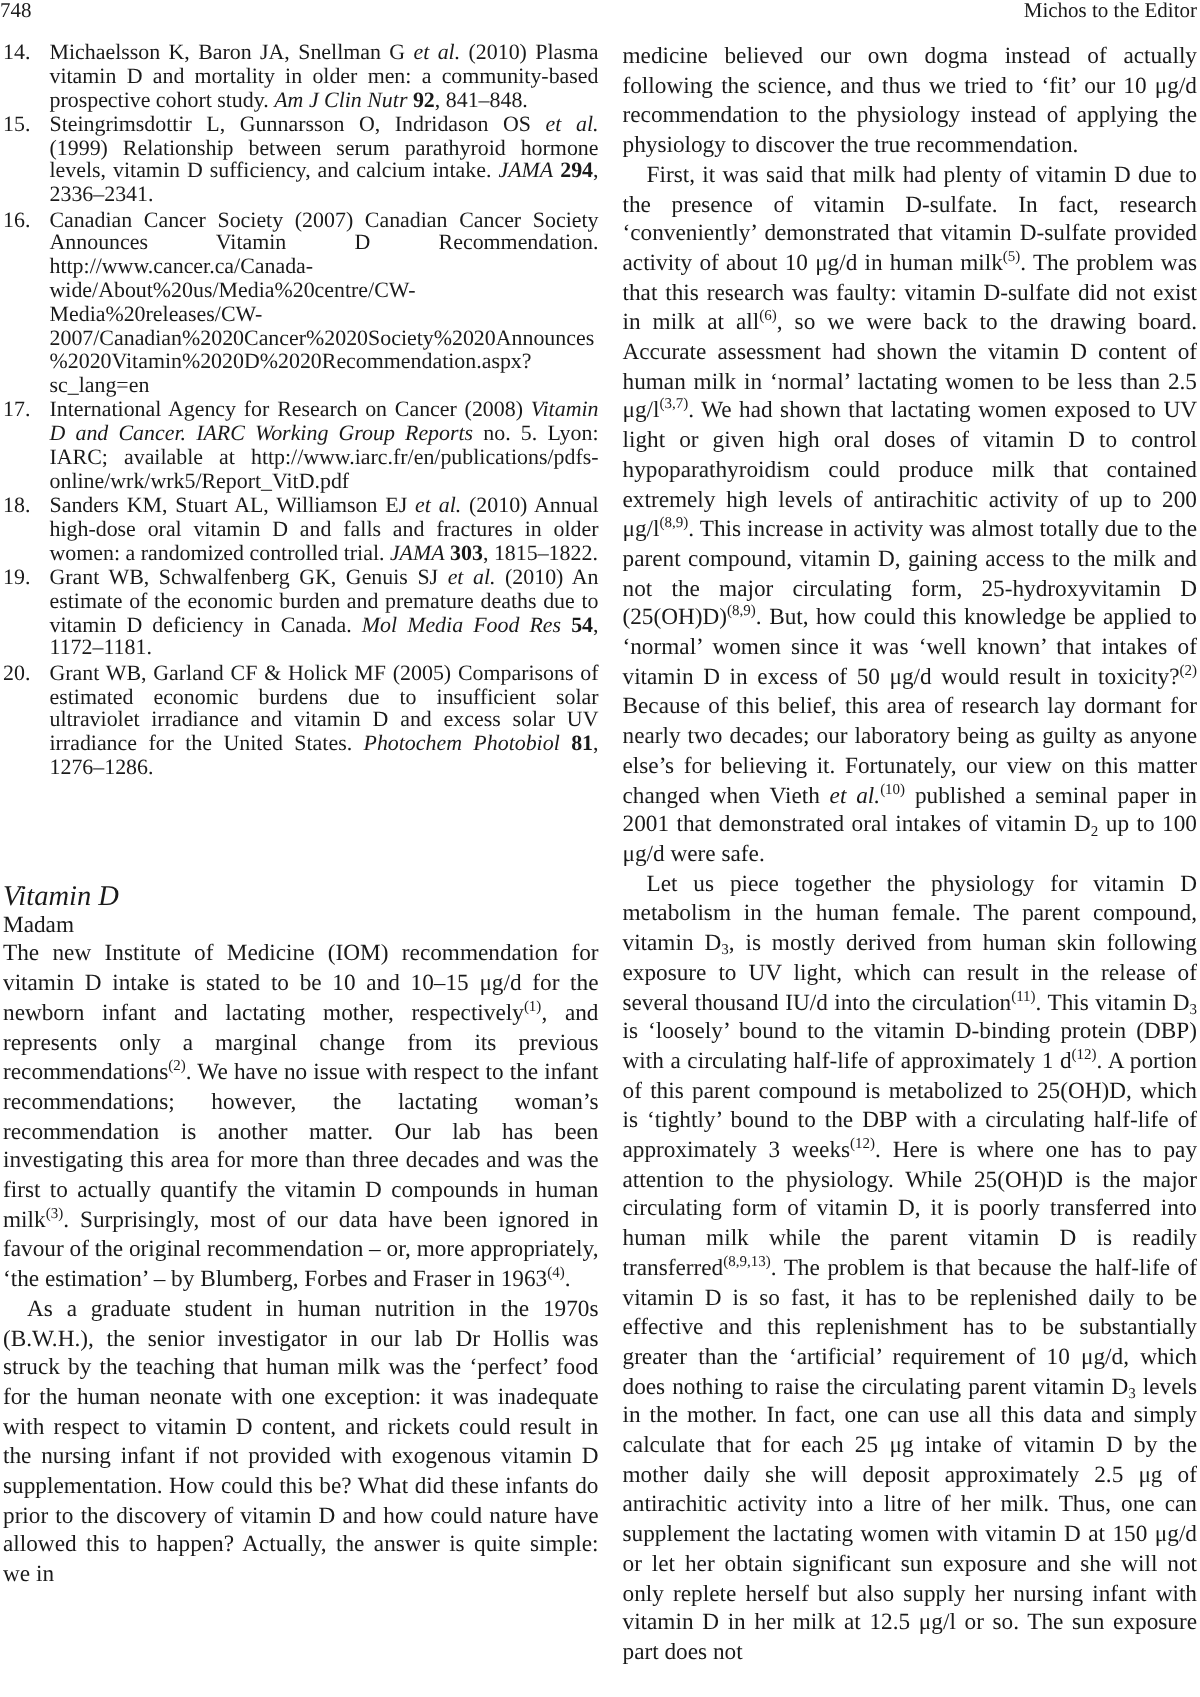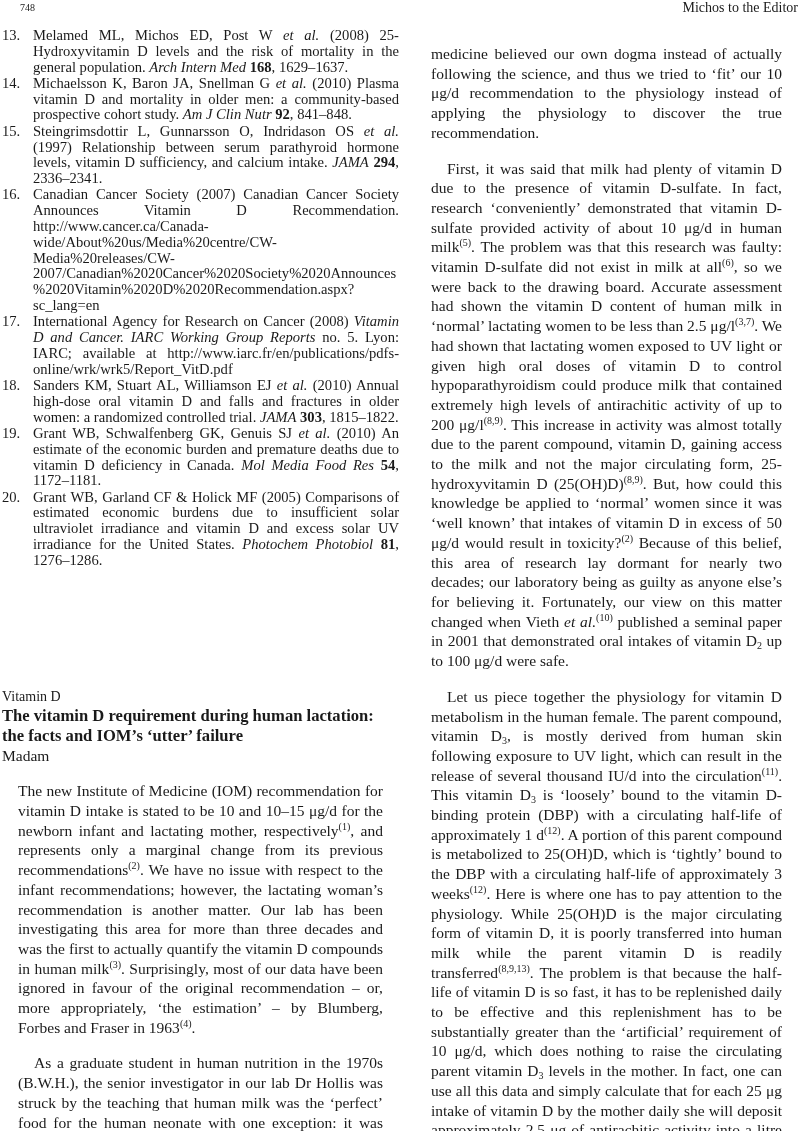--- a/index.html
+++ b/index.html
@@ -1,57 +1,55 @@
 <!DOCTYPE html>
 <html><head>
 <meta charset="utf-8">
 <style>
   html, body { margin: 0; padding: 0; background: #ffffff; }
   body {
     width: 800px; height: 1131px; position: relative; overflow: hidden;
     font-family: "Liberation Serif", "DejaVu Serif", serif;
     color: #1a1a1a;
   }
-  .header-left { position: absolute; left: 20px; top: 0px; font-size: 10px; line-height: 16px; }
+  .header-left { position: absolute; left: 0; top: 0px; font-size: 14px; line-height: 16px; }
   .header-right { position: absolute; right: 2px; top: 0px; font-size: 14px; line-height: 16px; }
   .col-left { position: absolute; left: 2px; top: 28px; width: 397px; }
   .col-right { position: absolute; left: 415px; top: 28px; width: 383px; }
   .refs { margin: 0; padding: 0; list-style: none; }
   .ref { position: relative; padding-left: 31px; font-size: 14.6px; line-height: 15.8px; text-align: justify; margin: 0 0 0.5px 0; word-break: break-word; }
   .ref-num { position: absolute; left: 0; top: 0; }
   .ref i { font-style: italic; }
   .ref b { font-weight: bold; }
-  .section-label { font-size: 14px; line-height: 18px; margin-top: 119px; }
+  .section-label { font-style: italic; font-size: 19px; line-height: 18px; margin-top: 68px; }
   .title { font-weight: bold; font-size: 16.6px; line-height: 20px; margin: 0; }
   .salutation { font-size: 15.5px; line-height: 19.7px; }
-  .para { font-size: 15.5px; line-height: 19.7px; text-align: justify; margin: 16px; }
+  .para { font-size: 15.5px; line-height: 19.7px; text-align: justify; margin: 0; }
   .indent { text-indent: 16px; }
   sup { font-size: 10px; line-height: 0; vertical-align: 6px; }
   sub { font-size: 10px; line-height: 0; vertical-align: -3px; }
 </style>
 </head>
 <body>
 
 <div class="header-left">748</div>
 <div class="header-right">Michos to the Editor</div>
 
 <div class="col-left">
   <ol class="refs">
-    <li class="ref"><span class="ref-num">13.</span><span>Melamed ML, Michos ED, Post W </span><i>et al.</i><span> (2008) 25-Hydroxyvitamin D levels and the risk of mortality in the general population. </span><i>Arch Intern Med</i> <b>168</b><span>, 1629–1637.</span></li>
     <li class="ref"><span class="ref-num">14.</span><span>Michaelsson K, Baron JA, Snellman G </span><i>et al.</i><span> (2010) Plasma vitamin D and mortality in older men: a community-based prospective cohort study. </span><i>Am J Clin Nutr</i> <b>92</b><span>, 841–848.</span></li>
-    <li class="ref"><span class="ref-num">15.</span><span>Steingrimsdottir L, Gunnarsson O, Indridason OS </span><i>et al.</i><span> (1997) Relationship between serum parathyroid hormone levels, vitamin D sufficiency, and calcium intake. </span><i>JAMA</i> <b>294</b><span>, 2336–2341.</span></li>
+    <li class="ref"><span class="ref-num">15.</span><span>Steingrimsdottir L, Gunnarsson O, Indridason OS </span><i>et al.</i><span> (1999) Relationship between serum parathyroid hormone levels, vitamin D sufficiency, and calcium intake. </span><i>JAMA</i> <b>294</b><span>, 2336–2341.</span></li>
     <li class="ref"><span class="ref-num">16.</span><span>Canadian Cancer Society (2007) Canadian Cancer Society Announces Vitamin D Recommendation. http://www.cancer.ca/Canada-wide/About%20us/Media%20centre/CW-Media%20releases/CW-2007/Canadian%2020Cancer%2020Society%2020Announces%2020Vitamin%2020D%2020Recommendation.aspx?sc_lang=en</span></li>
     <li class="ref"><span class="ref-num">17.</span><span>International Agency for Research on Cancer (2008) </span><i>Vitamin D and Cancer. IARC Working Group Reports</i><span> no. 5. Lyon: IARC; available at http://www.iarc.fr/en/publications/pdfs-online/wrk/wrk5/Report_VitD.pdf</span></li>
     <li class="ref"><span class="ref-num">18.</span><span>Sanders KM, Stuart AL, Williamson EJ </span><i>et al.</i><span> (2010) Annual high-dose oral vitamin D and falls and fractures in older women: a randomized controlled trial. </span><i>JAMA</i> <b>303</b><span>, 1815–1822.</span></li>
     <li class="ref"><span class="ref-num">19.</span><span>Grant WB, Schwalfenberg GK, Genuis SJ </span><i>et al.</i><span> (2010) An estimate of the economic burden and premature deaths due to vitamin D deficiency in Canada. </span><i>Mol Media Food Res</i> <b>54</b><span>, 1172–1181.</span></li>
     <li class="ref"><span class="ref-num">20.</span><span>Grant WB, Garland CF &amp; Holick MF (2005) Comparisons of estimated economic burdens due to insufficient solar ultraviolet irradiance and vitamin D and excess solar UV irradiance for the United States. </span><i>Photochem Photobiol</i> <b>81</b><span>, 1276–1286.</span></li>
   </ol>
 
   <div class="section-label">Vitamin D</div>
-  <h1 class="title">The vitamin D requirement during human lactation: the facts and IOM’s ‘utter’ failure</h1>
   <div class="salutation">Madam</div>
 
   <p class="para"><span>The new Institute of Medicine (IOM) recommendation for vitamin D intake is stated to be 10 and 10–15 μg/d for the newborn infant and lactating mother, respectively</span><sup>(1)</sup><span>, and represents only a marginal change from its previous recommendations</span><sup>(2)</sup><span>. We have no issue with respect to the infant recommendations; however, the lactating woman’s recommendation is another matter. Our lab has been investigating this area for more than three decades and was the first to actually quantify the vitamin D compounds in human milk</span><sup>(3)</sup><span>. Surprisingly, most of our data have been ignored in favour of the original recommendation – or, more appropriately, ‘the estimation’ – by Blumberg, Forbes and Fraser in 1963</span><sup>(4)</sup><span>.</span></p>
   <p class="para indent"><span>As a graduate student in human nutrition in the 1970s (B.W.H.), the senior investigator in our lab Dr Hollis was struck by the teaching that human milk was the ‘perfect’ food for the human neonate with one exception: it was inadequate with respect to vitamin D content, and rickets could result in the nursing infant if not provided with exogenous vitamin D supplementation. How could this be? What did these infants do prior to the discovery of vitamin D and how could nature have allowed this to happen? Actually, the answer is quite simple: we in</span></p>
 </div>
 
 <div class="col-right">
   <p class="para"><span>medicine believed our own dogma instead of actually following the science, and thus we tried to ‘fit’ our 10 μg/d recommendation to the physiology instead of applying the physiology to discover the true recommendation.</span></p>
   <p class="para indent"><span>First, it was said that milk had plenty of vitamin D due to the presence of vitamin D-sulfate. In fact, research ‘conveniently’ demonstrated that vitamin D-sulfate provided activity of about 10 μg/d in human milk</span><sup>(5)</sup><span>. The problem was that this research was faulty: vitamin D-sulfate did not exist in milk at all</span><sup>(6)</sup><span>, so we were back to the drawing board. Accurate assessment had shown the vitamin D content of human milk in ‘normal’ lactating women to be less than 2.5 μg/l</span><sup>(3,7)</sup><span>. We had shown that lactating women exposed to UV light or given high oral doses of vitamin D to control hypoparathyroidism could produce milk that contained extremely high levels of antirachitic activity of up to 200 μg/l</span><sup>(8,9)</sup><span>. This increase in activity was almost totally due to the parent compound, vitamin D, gaining access to the milk and not the major circulating form, 25-hydroxyvitamin D (25(OH)D)</span><sup>(8,9)</sup><span>. But, how could this knowledge be applied to ‘normal’ women since it was ‘well known’ that intakes of vitamin D in excess of 50 μg/d would result in toxicity?</span><sup>(2)</sup><span> Because of this belief, this area of research lay dormant for nearly two decades; our laboratory being as guilty as anyone else’s for believing it. Fortunately, our view on this matter changed when Vieth </span><i>et al.</i><sup>(10)</sup><span> published a seminal paper in 2001 that demonstrated oral intakes of vitamin D</span><sub>2</sub><span> up to 100 μg/d were safe.</span></p>
   <p class="para indent"><span>Let us piece together the physiology for vitamin D metabolism in the human female. The parent compound, vitamin D</span><sub>3</sub><span>, is mostly derived from human skin following exposure to UV light, which can result in the release of several thousand IU/d into the circulation</span><sup>(11)</sup><span>. This vitamin D</span><sub>3</sub><span> is ‘loosely’ bound to the vitamin D-binding protein (DBP) with a circulating half-life of approximately 1 d</span><sup>(12)</sup><span>. A portion of this parent compound is metabolized to 25(OH)D, which is ‘tightly’ bound to the DBP with a circulating half-life of approximately 3 weeks</span><sup>(12)</sup><span>. Here is where one has to pay attention to the physiology. While 25(OH)D is the major circulating form of vitamin D, it is poorly transferred into human milk while the parent vitamin D is readily transferred</span><sup>(8,9,13)</sup><span>. The problem is that because the half-life of vitamin D is so fast, it has to be replenished daily to be effective and this replenishment has to be substantially greater than the ‘artificial’ requirement of 10 μg/d, which does nothing to raise the circulating parent vitamin D</span><sub>3</sub><span> levels in the mother. In fact, one can use all this data and simply calculate that for each 25 μg intake of vitamin D by the mother daily she will deposit approximately 2.5 μg of antirachitic activity into a litre of her milk. Thus, one can supplement the lactating women with vitamin D at 150 μg/d or let her obtain significant sun exposure and she will not only replete herself but also supply her nursing infant with vitamin D in her milk at 12.5 μg/l or so. The sun exposure part does not</span></p>

